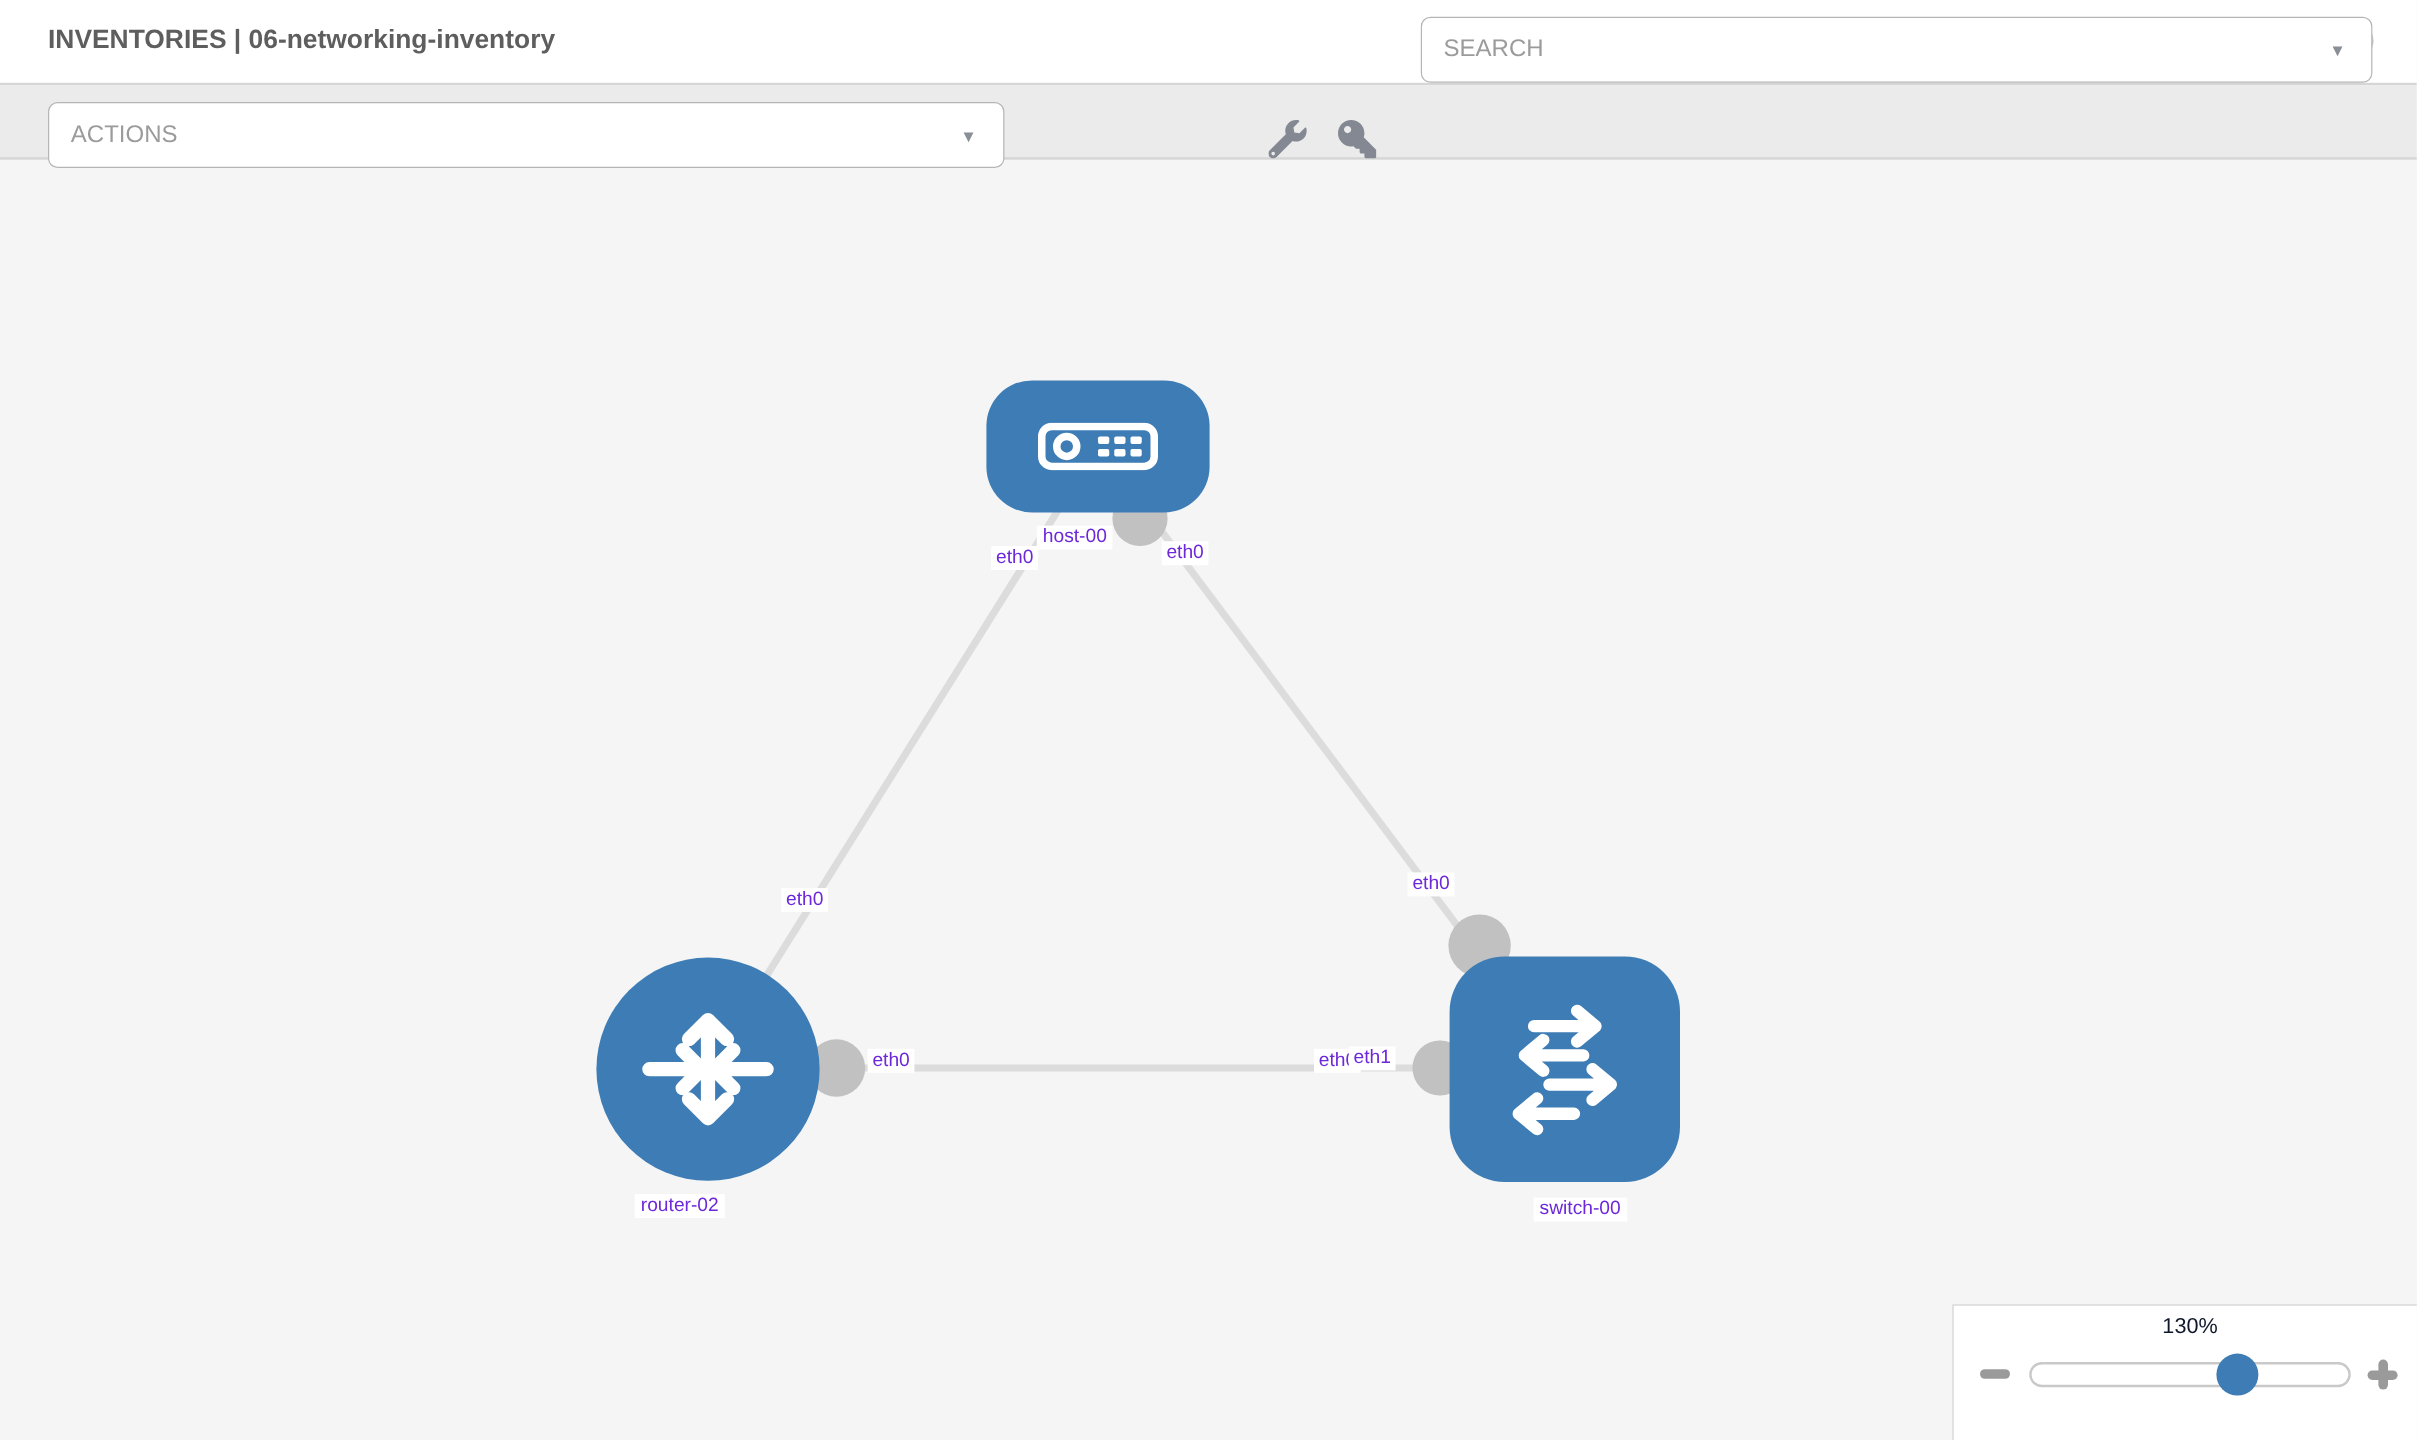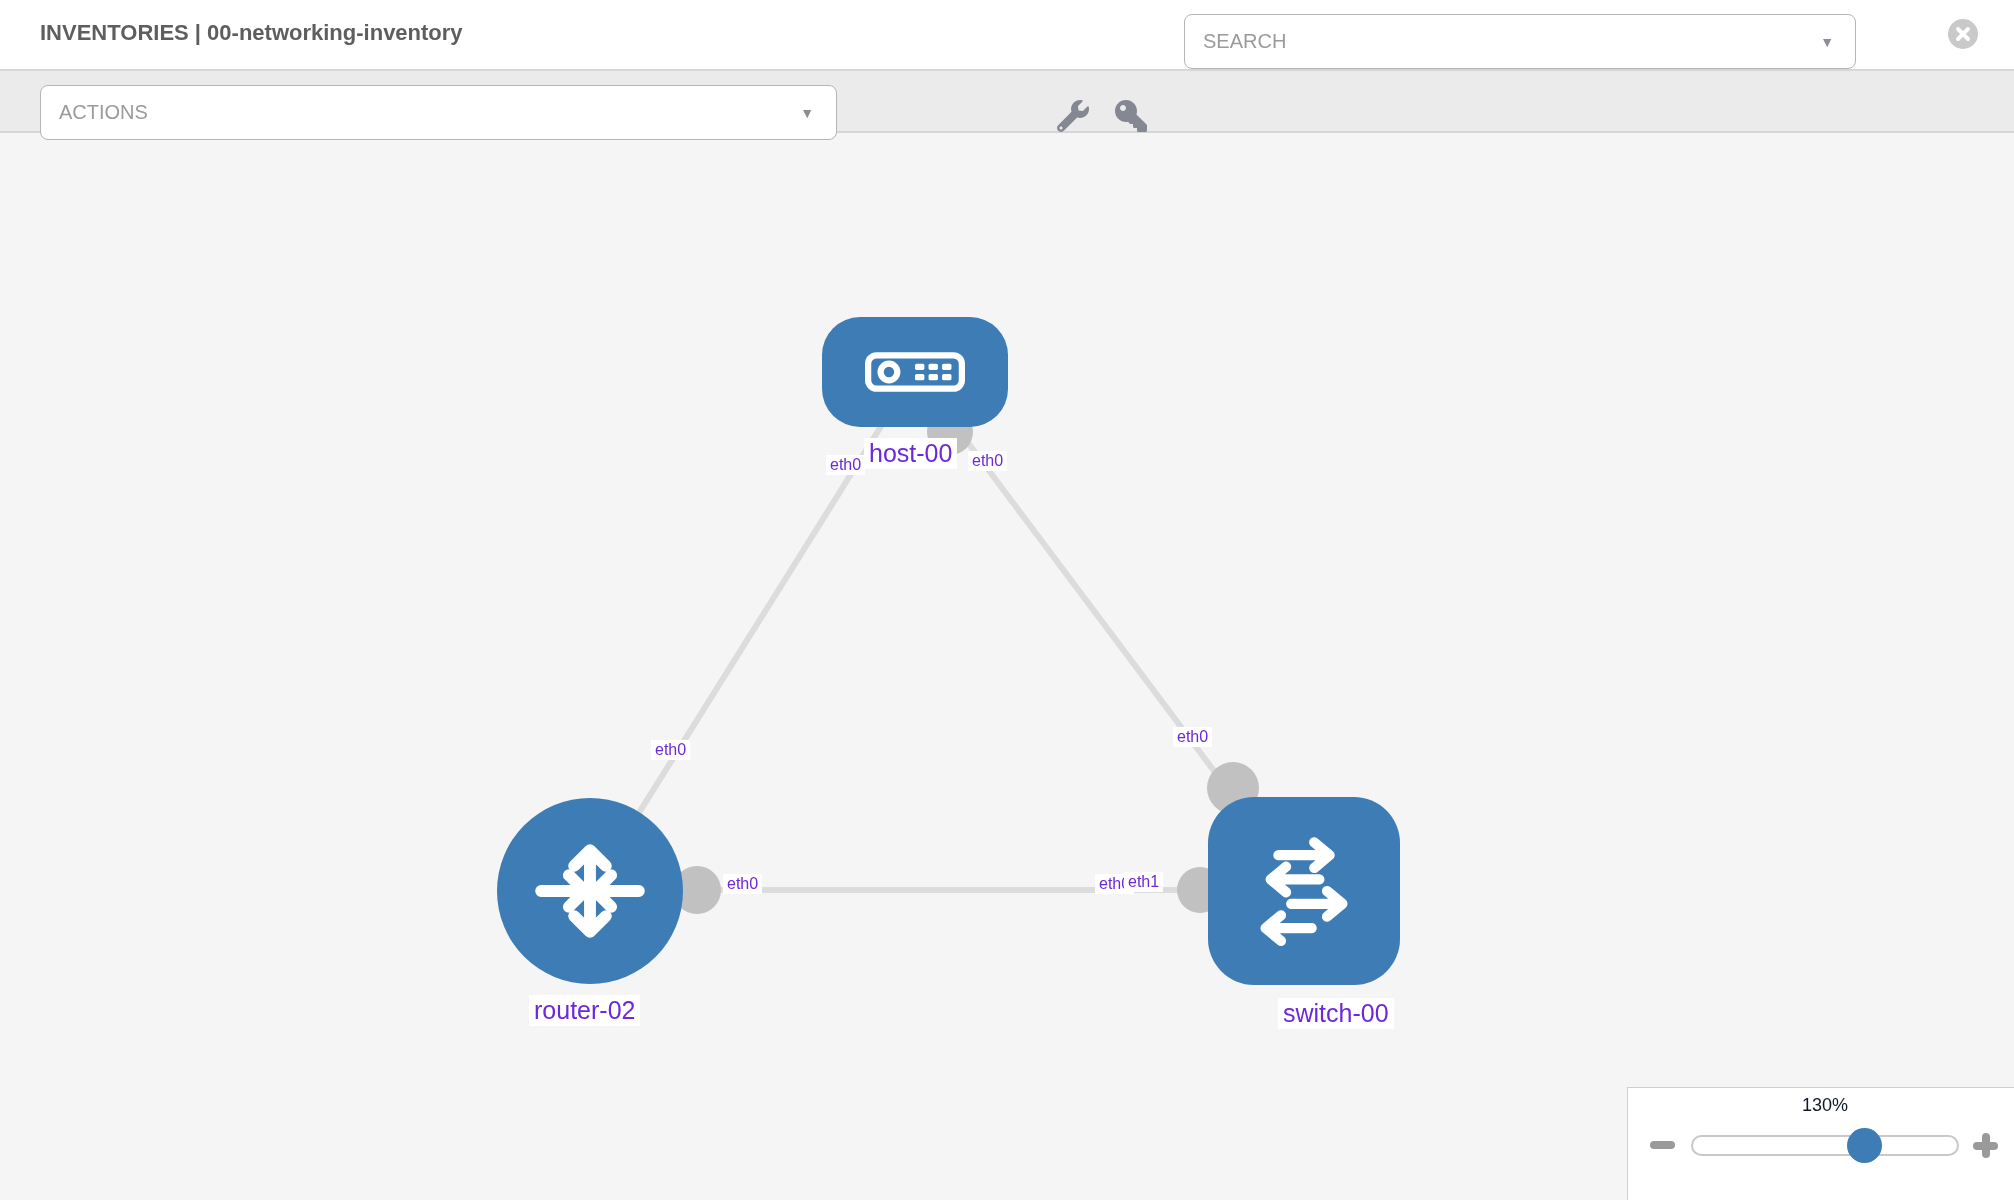--- a/index.html
+++ b/index.html
@@ -28,21 +28,21 @@
   .dropdown{
     position:absolute;top:14px;height:55px;background:#ffffff;border:1px solid #b5b5b5;
     border-radius:8px;box-sizing:border-box;display:flex;align-items:center;
   }
   .dd-actions{left:40px;width:797px;}
   .dd-label{margin-left:18px;font-size:20px;color:#9b9b9b;}
   .dd-caret{
     position:absolute;right:22px;top:50%;transform:translateY(-50%);
     font-size:14px;color:#8a8f96;
   }
-  .search-wrap{position:absolute;left:1184px;top:14px;width:672px;height:55px;}
+  .search-wrap{position:absolute;left:1184px;top:14px;width:793px;height:55px;}
   .search-input{
     width:100%;height:100%;box-sizing:border-box;border:1px solid #b5b5b5;border-radius:8px;
     background:#ffffff;padding:0 50px 0 18px;font-size:20px;color:#555;outline:none;
     font-family:"Liberation Sans",sans-serif;
   }
   .search-input::placeholder{color:#9b9b9b;opacity:1;}
   .tool-btn{
     position:absolute;top:95px;width:42px;height:42px;background:transparent;border:none;
     cursor:pointer;display:flex;align-items:center;justify-content:center;padding:0;
   }
@@ -56,21 +56,21 @@
   .port{fill:var(--port-gray);}
   .node{position:absolute;z-index:2;background:var(--node-blue);display:flex;
     align-items:center;justify-content:center;cursor:pointer;}
   .node-host{left:822px;top:162px;width:186px;height:110px;border-radius:38px;}
   .node-router{left:497px;top:643px;width:186px;height:186px;border-radius:50%;}
   .node-switch{left:1208px;top:642px;width:192px;height:188px;border-radius:46px;}
   .lbl{
     position:absolute;background:#ffffff;color:#6d28d9;white-space:nowrap;z-index:3;
     padding:1px 5px;
   }
-  .node-lbl{font-size:25px;}
+  .node-lbl{font-size:16px;}
   .if-lbl{font-size:16px;padding:1px 4px;}
   .if-top{z-index:4;}
   
   .lbl-host{left:864px;top:283px;}
   .lbl-router{left:529px;top:840px;}
   .lbl-switch{left:1242px;top:843px;margin-left:36px;}
   .if-host-left{left:826px;top:300px;}
   .if-host-right{left:968px;top:296px;}
   .if-router-top{left:651px;top:585px;}
   .if-switch-top{left:1173px;top:572px;}
@@ -96,21 +96,21 @@
   }
   .zoom-handle{
     position:absolute;left:154px;top:-9px;width:35px;height:35px;border-radius:50%;
     background:var(--node-blue);cursor:grab;
   }
 </style>
 </head>
 <body>
 
 <div class="header">
-  <div class="page-title">INVENTORIES | 00-networking-inventory</div>
+  <div class="page-title">INVENTORIES | 06-networking-inventory</div>
   <div class="close-btn">
     <svg width="16" height="16" viewBox="0 0 16 16">
       <path d="M3 3 L13 13 M13 3 L3 13" stroke="#ffffff" stroke-width="4" stroke-linecap="round"></path>
     </svg>
   </div>
 </div>
 
 <div class="toolbar">
   <div class="dropdown dd-actions">
     <span class="dd-label">ACTIONS</span>

